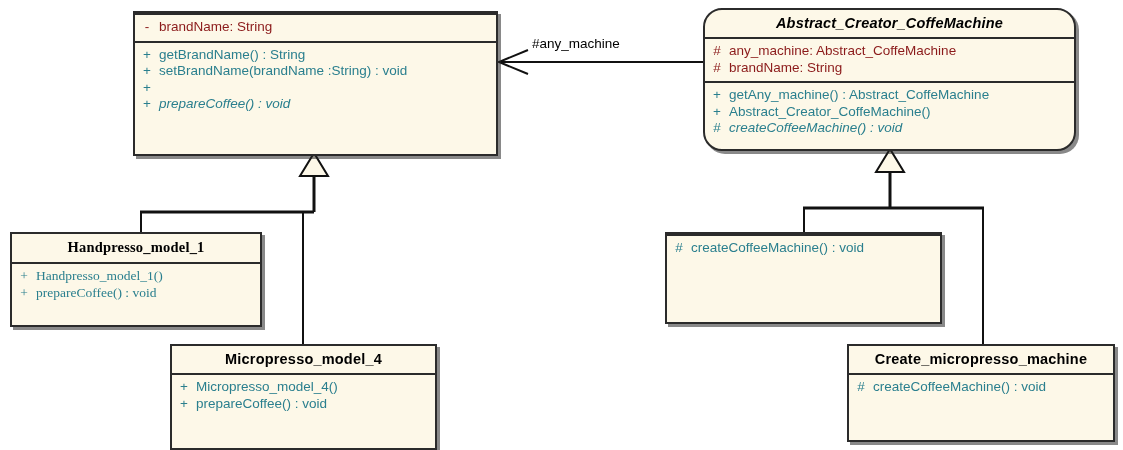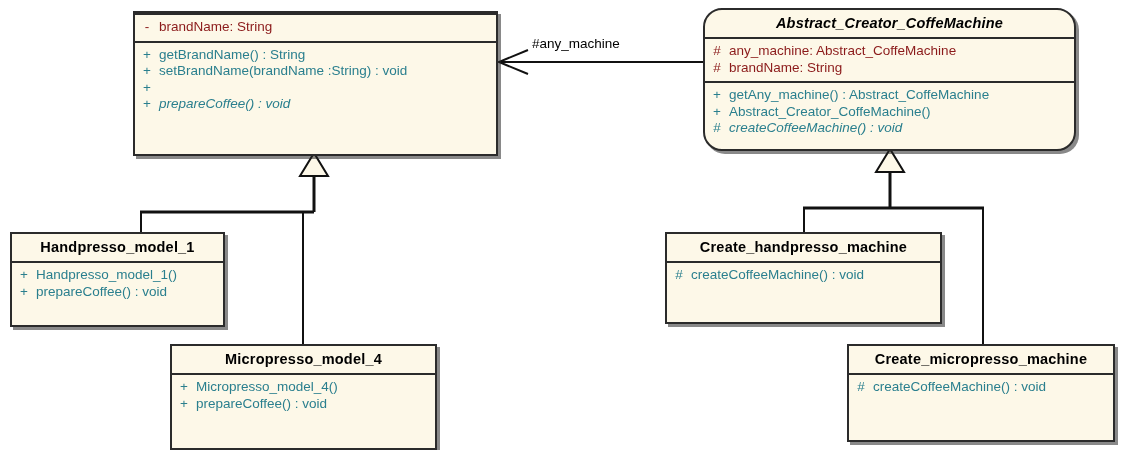--- a/index.html
+++ b/index.html
@@ -192,21 +192,21 @@
         <span class="vis">+</span>
         <span class="sig">Abstract_Creator_CoffeMachine()</span>
       </div>
       <div class="member op italic">
         <span class="vis">#</span>
         <span class="sig">createCoffeeMachine() : void</span>
       </div>
     </div>
   </div>
 
-  <div class="uml-class" style="left:10px; top:232px; width:215px; height:95px;">
+  <div class="uml-class" style="left:10px; top:232px; width:252px; height:95px;font-family:Liberation Serif, serif;">
     <div class="title-row">Handpresso_model_1</div>
     <div class="compartment flexfill">
       <div class="member op">
         <span class="vis">+</span>
         <span class="sig">Handpresso_model_1()</span>
       </div>
       <div class="member op">
         <span class="vis">+</span>
         <span class="sig">prepareCoffee() : void</span>
       </div>
@@ -221,21 +221,20 @@
         <span class="sig">Micropresso_model_4()</span>
       </div>
       <div class="member op">
         <span class="vis">+</span>
         <span class="sig">prepareCoffee() : void</span>
       </div>
     </div>
   </div>
 
   <div class="uml-class" style="left:665px; top:232px; width:277px; height:92px;">
-    <div class="title-row">Create_handpresso_machine</div>
     <div class="compartment flexfill">
       <div class="member op">
         <span class="vis">#</span>
         <span class="sig">createCoffeeMachine() : void</span>
       </div>
     </div>
   </div>
 
   <div class="uml-class" style="left:847px; top:344px; width:268px; height:98px;">
     <div class="title-row">Create_micropresso_machine</div>

